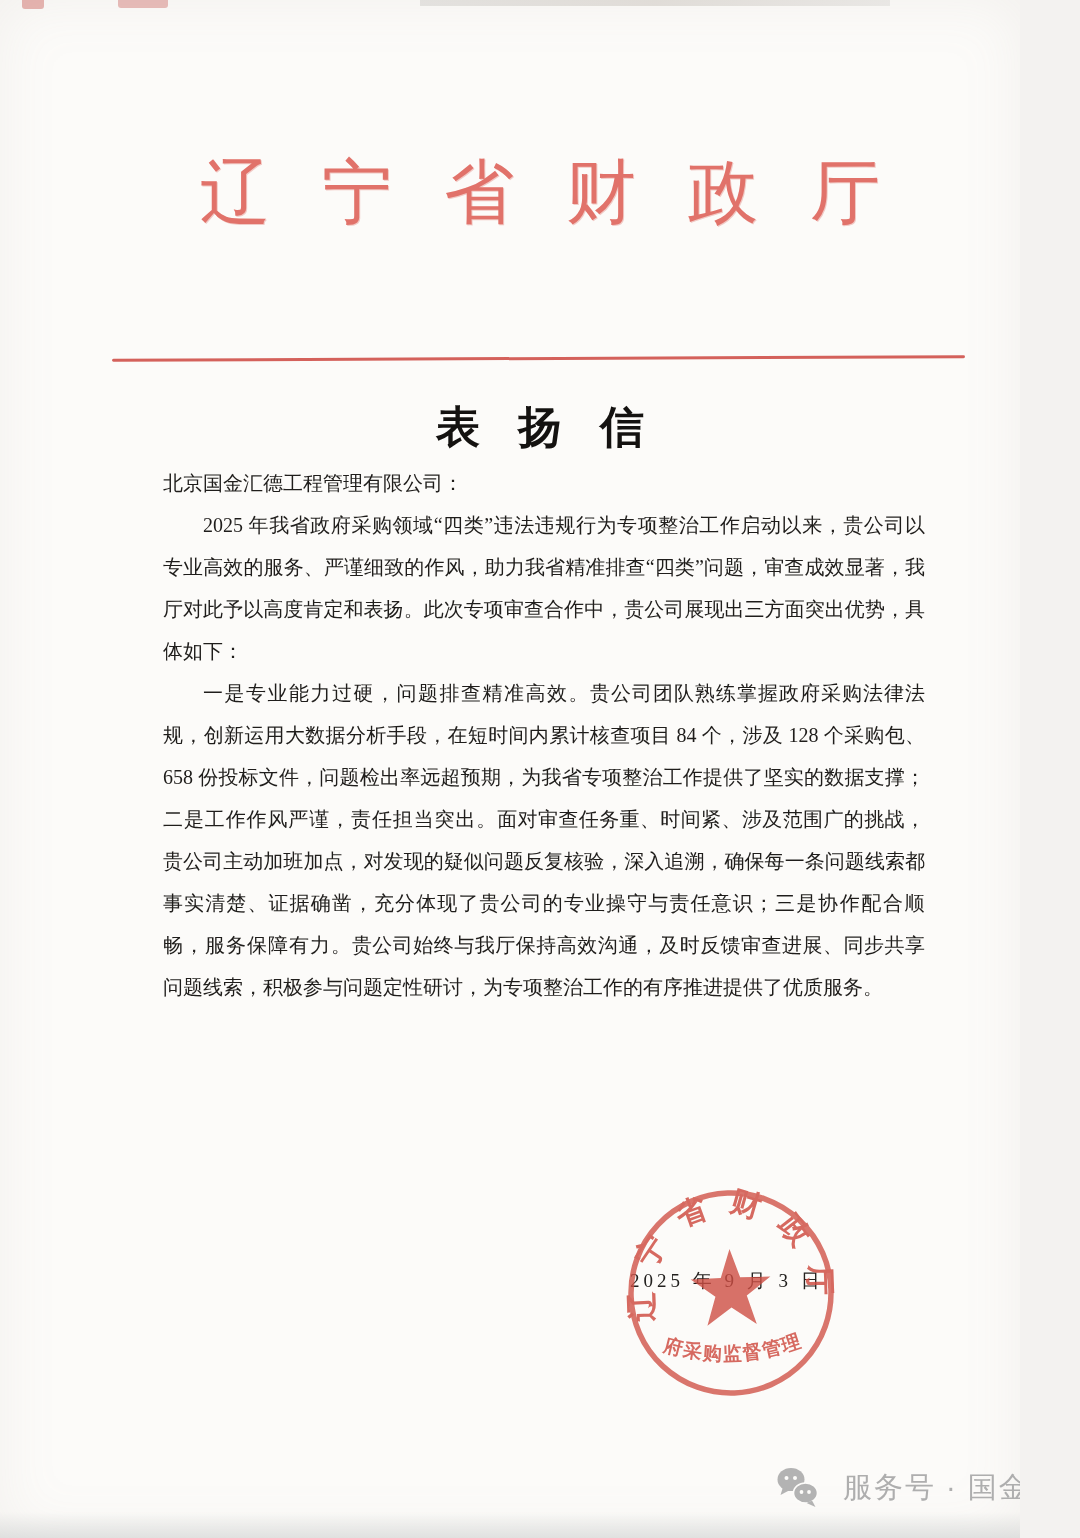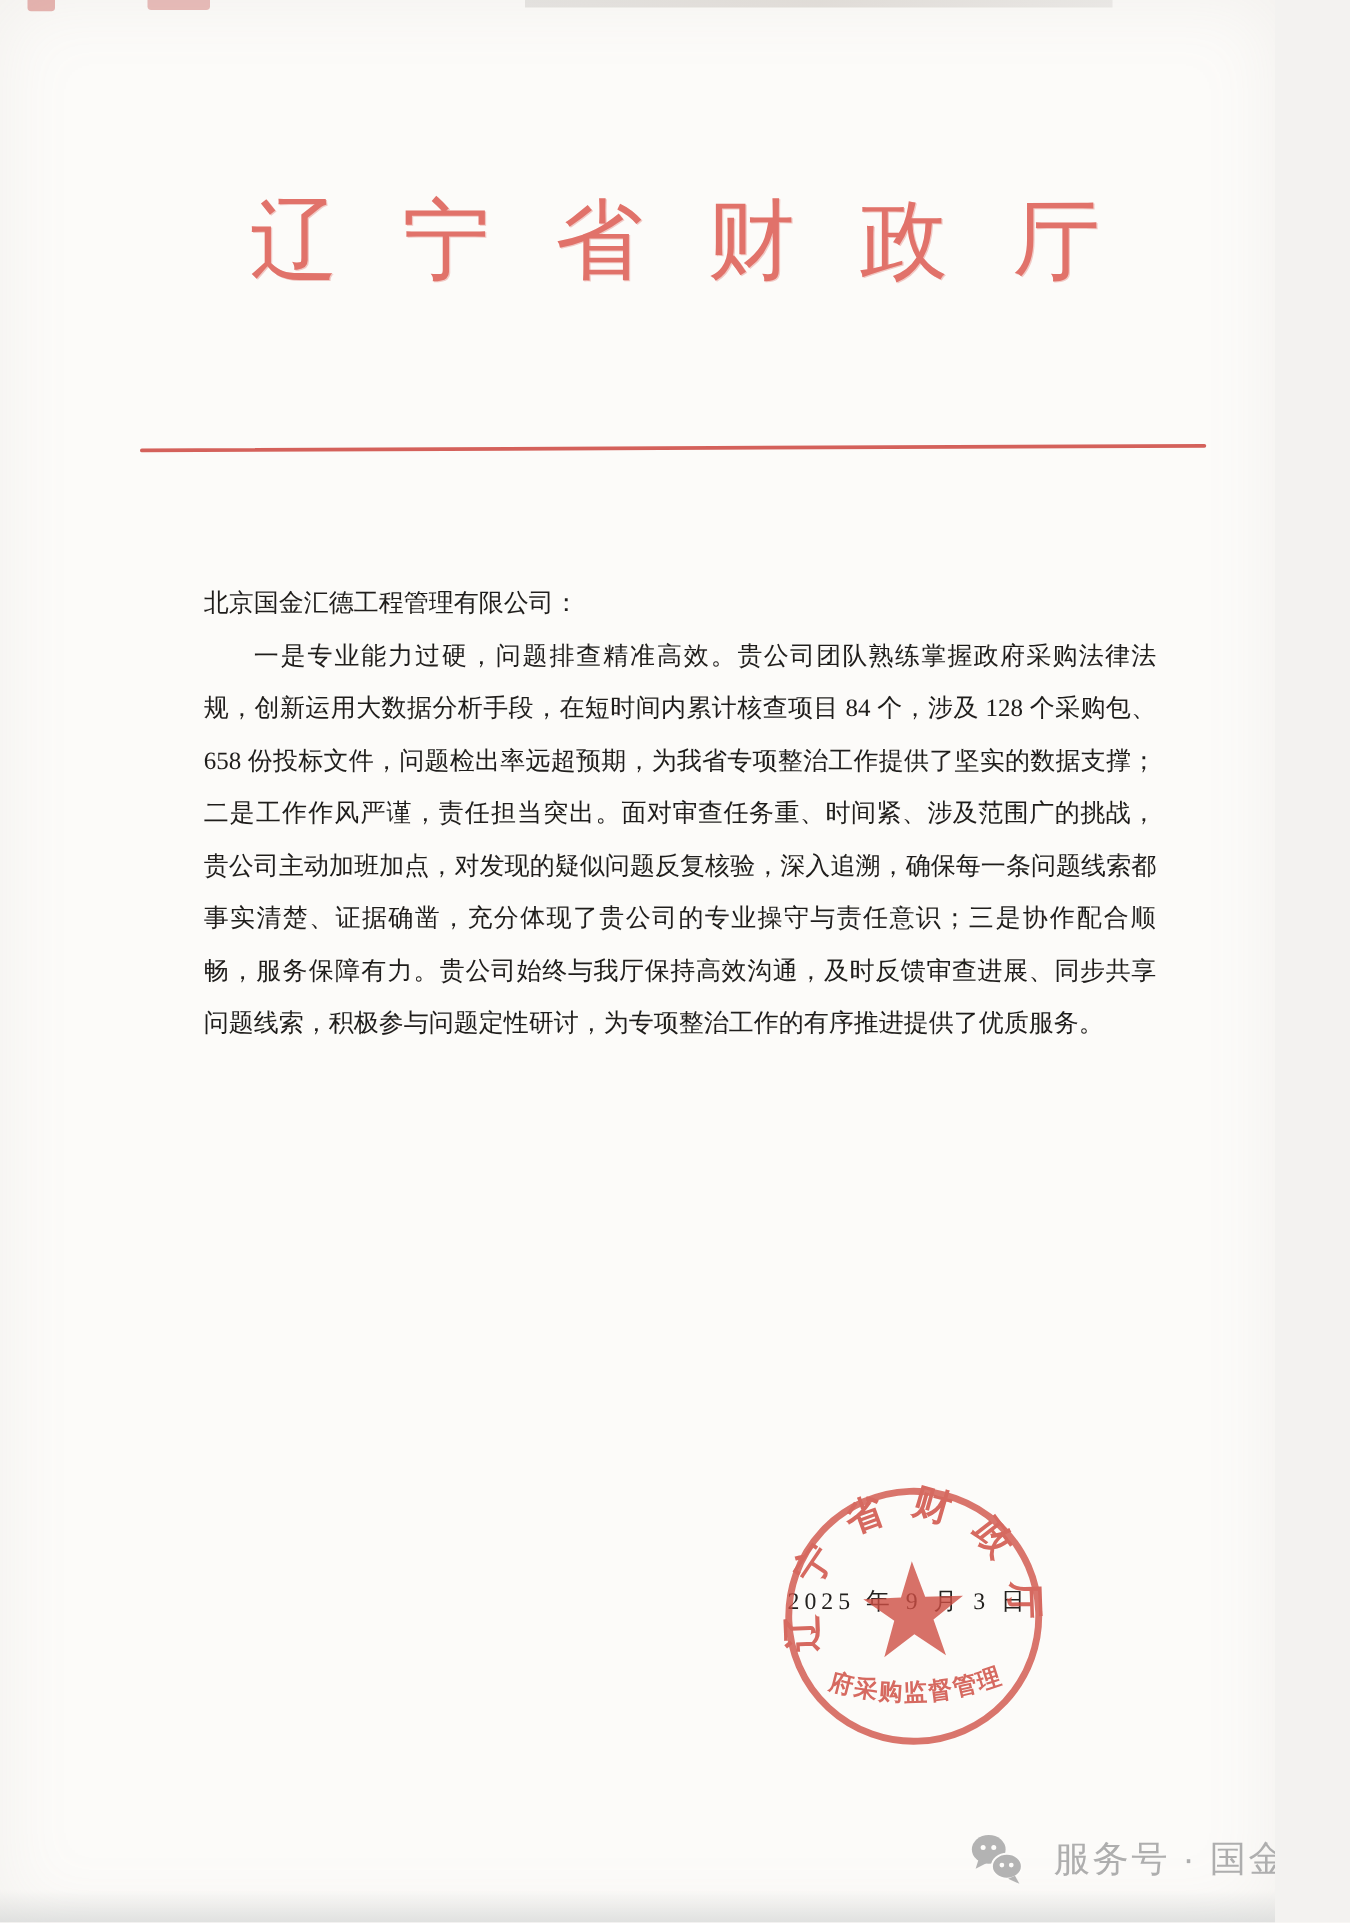--- a/index.html
+++ b/index.html
@@ -132,23 +132,25 @@
 <div class="page">
 
   <div class="artifact-red-1"></div>
   <div class="artifact-red-2"></div>
   <div class="artifact-gray"></div>
 
   <div class="letterhead">辽宁省财政厅</div>
 
   <div class="red-rule"></div>
 
+  <div class="doc-title">表扬信</div>
 
   <div class="content">
     <div class="salutation">北京国金汇德工程管理有限公司：</div>
+    <p><span class="run">2025 年我省政府采购领域“四类”违法违规行为专项整治工作启动以来，贵公司以专业高效的服务、严谨细致的作风，助力我省精准排查“四类”问题，审查成效显著，我厅对此予以高度肯定和表扬。此次专项审查合作中，贵公司展现出三方面突出优势，具体如下：</span></p>
     <p><span class="run bold">一是专业能力过硬，问题排查精准高效。</span><span class="run">贵公司团队熟练掌握政府采购法律法规，创新运用大数据分析手段，在短时间内累计核查项目 84 个，涉及 128 个采购包、658 份投标文件，问题检出率远超预期，为我省专项整治工作提供了坚实的数据支撑；</span><span class="run bold">二是工作作风严谨，责任担当突出。</span><span class="run">面对审查任务重、时间紧、涉及范围广的挑战，贵公司主动加班加点，对发现的疑似问题反复核验，深入追溯，确保每一条问题线索都事实清楚、证据确凿，充分体现了贵公司的专业操守与责任意识；</span><span class="run bold">三是协作配合顺畅，服务保障有力。</span><span class="run">贵公司始终与我厅保持高效沟通，及时反馈审查进展、同步共享问题线索，积极参与问题定性研讨，为专项整治工作的有序推进提供了优质服务。</span></p>
   </div>
 
   <div class="date-line">2025 年 9 月 3 日</div>
 
   <svg class="seal" viewBox="0 0 218 218" aria-hidden="true">
 
     <circle cx="109" cy="109" r="100" fill="none" stroke="var(--seal-red)" stroke-width="5.5" opacity="0.92"></circle>
 
     <defs>

